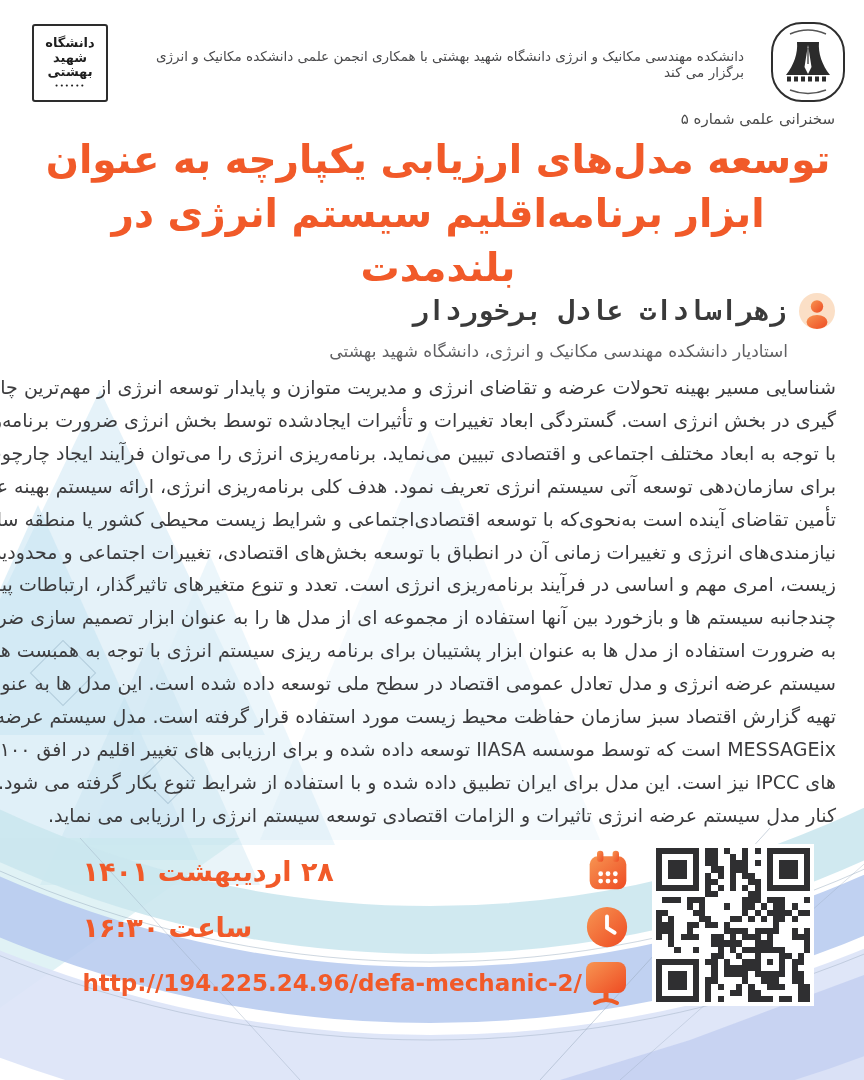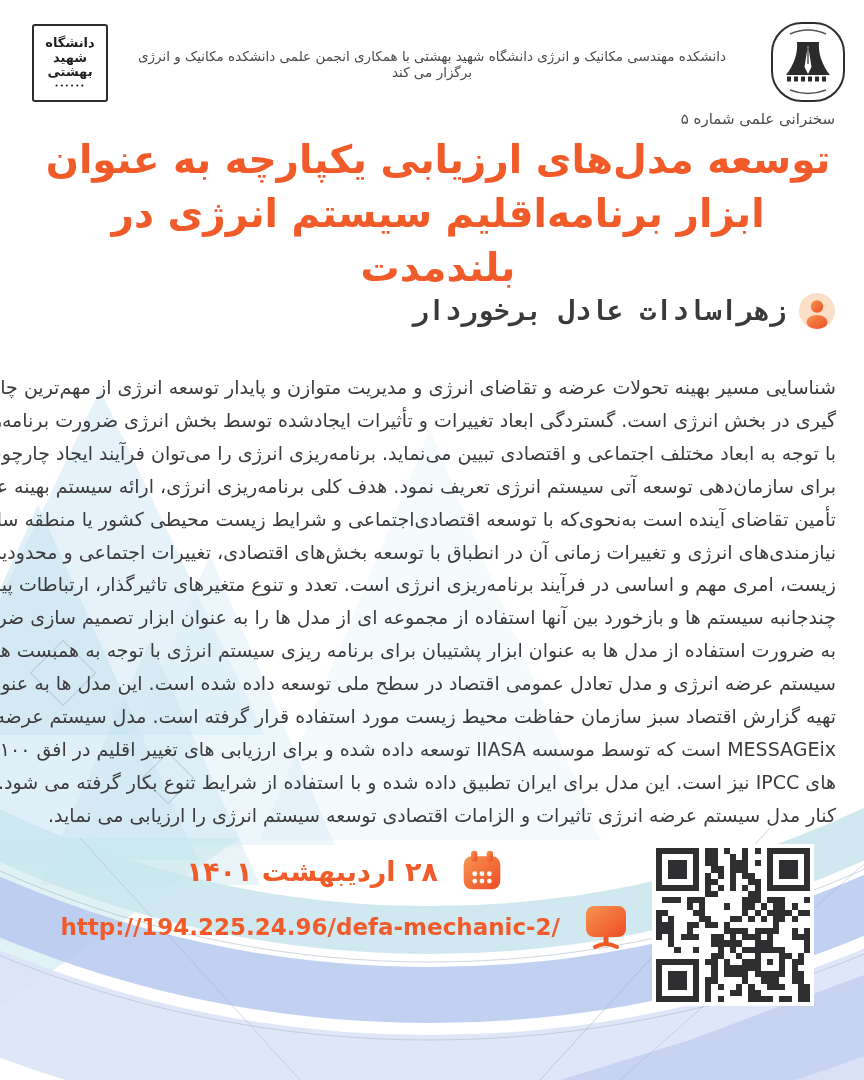--- a/index.html
+++ b/index.html
@@ -14,21 +14,21 @@
   
   .uni-logo {
     position:absolute; top:24px; left:32px; width:76px; height:78px;
     border:2.5px solid #2d2d2d; border-radius:3px; background:#fff;
     display:flex; flex-direction:column; align-items:center; justify-content:center;
     z-index:2; padding:4px 2px;
   }
   .uni-logo span { display:block; font-weight:bold; color:#1f1f1f; font-size:13px; line-height:1.15; }
   .uni-logo .seal-dots { font-size:7px; color:#1f1f1f; letter-spacing:1px; margin-top:2px; font-weight:normal; }
   .header-text {
-    position:absolute; top:48px; left:120px; right:120px; text-align:center;
+    position:absolute; top:48px; left:120px; right:120px; text-align:right;
     font-size:13.5px; color:#4a4a4c; direction:rtl; z-index:2;
   }
   .assoc-logo { position:absolute; top:18px; right:12px; z-index:2; }
 
   
   .kicker {
     position:absolute; top:110px; right:29px; direction:rtl;
     font-size:15px; color:#4b4b4b; z-index:2;
   }
   .title {
@@ -54,22 +54,22 @@
   }
   .abstract .line {
     line-height:32.9px; text-align:justify; text-align-last:justify;
     white-space:nowrap; overflow:visible;
   }
   .abstract .line:last-child { text-align-last:auto; }
 
   
   .details { position:absolute; top:846px; right:234px; z-index:2; }
   .detail-row {
-    direction:rtl; display:flex; align-items:center; gap:22px;
-    height:50px; margin-bottom:6px; justify-content:center;
+    direction:rtl; display:flex; align-items:center; gap:0;
+    height:50px; margin-bottom:6px; justify-content:space-between;
   }
   .detail-text { font-size:27px; font-weight:bold; color:#F15A29; white-space:nowrap; }
   .detail-url { font-size:23px; font-weight:bold; color:#F15A29; direction:ltr; white-space:nowrap; }
 
   
   .qr {
     position:absolute; top:844px; right:50px; width:162px; height:162px;
     background:#ffffff; padding:4px; z-index:2;
   }
   .qr svg { width:154px; height:154px; display:block; }
@@ -138,20 +138,21 @@
           </clipPath>
       </defs>
       <circle cx="19" cy="19" r="18" fill="#fbdfc6"></circle>
       <g clip-path="url(#avclip)">
         <circle cx="19" cy="14.5" r="6.2" fill="url(#og)"></circle>
         <ellipse cx="19" cy="30" rx="10.5" ry="7" fill="url(#og)"></ellipse>
       </g>
     </svg>
     <span class="speaker-name">زهراسادات عادل برخوردار</span>
   </div>
+  <div class="affiliation">استادیار دانشکده مهندسی مکانیک و انرژی، دانشگاه شهید بهشتی</div>
 
   <div class="abstract">
     <div class="line">شناسایی مسیر بهینه تحولات عرضه و تقاضای انرژی و مدیریت متوازن و پایدار توسعه انرژی از مهم‌ترین چالش‌ها در فرآیند تصمیم</div>
     <div class="line">گیری در بخش انرژی است. گستردگی ابعاد تغییرات و تأثیرات ایجادشده توسط بخش انرژی ضرورت برنامه‌ریزی در این بخش را</div>
     <div class="line">با توجه به ابعاد مختلف اجتماعی و اقتصادی تبیین می‌نماید. برنامه‌ریزی انرژی را می‌توان فرآیند ایجاد چارچوب مفهومی و ذهنی</div>
     <div class="line">برای سازمان‌دهی توسعه آتی سیستم انرژی تعریف نمود. هدف کلی برنامه‌ریزی انرژی، ارائه سیستم بهینه عرضه انرژی مورد نیاز برای</div>
     <div class="line">تأمین تقاضای آینده است به‌نحوی‌که با توسعه اقتصادی‌اجتماعی و شرایط زیست محیطی کشور یا منطقه سازگار باشد. مطالعه</div>
     <div class="line">نیازمندی‌های انرژی و تغییرات زمانی آن در انطباق با توسعه بخش‌های اقتصادی، تغییرات اجتماعی و محدودیت آب و محیط</div>
     <div class="line">زیست، امری مهم و اساسی در فرآیند برنامه‌ریزی انرژی است. تعدد و تنوع متغیرهای تاثیرگذار، ارتباطات پیچیده و تاثیرگذاری</div>
     <div class="line">چندجانبه سیستم ها و بازخورد بین آنها استفاده از مجموعه ای از مدل ها را به عنوان ابزار تصمیم سازی ضروری می سازد. با توجه</div>
@@ -172,20 +173,27 @@
         <g fill="#ffffff">
           <circle cx="16" cy="27" r="2.6"></circle>
             <circle cx="24" cy="27" r="2.6"></circle>
             <circle cx="32" cy="27" r="2.6"></circle>
           <circle cx="16" cy="35" r="2.6"></circle>
             <circle cx="24" cy="35" r="2.6"></circle>
             <circle cx="32" cy="35" r="2.6"></circle>
         </g>
       </svg>
       <span class="detail-text">۲۸ اردیبهشت ۱۴۰۱</span>
+    </div>
+    <div class="detail-row">
+      <svg width="46" height="46" viewBox="0 0 48 48" aria-hidden="true">
+        <circle cx="24" cy="24" r="21" fill="url(#og)"></circle>
+        <path d="M24 13 L24 25 L32 30" fill="none" stroke="#ffffff" stroke-width="4" stroke-linecap="round" stroke-linejoin="round"></path>
+      </svg>
+      <span class="detail-text">ساعت ۱۶:۳۰</span>
     </div>
     <div class="detail-row">
       <svg width="48" height="46" viewBox="0 0 48 46" aria-hidden="true">
         <rect x="4" y="2" width="40" height="31" rx="8" fill="url(#og)"></rect>
         <rect x="21.5" y="33" width="5" height="7" fill="#ee5b26"></rect>
         <path d="M13 43 Q24 37 35 43" fill="none" stroke="#ee5b26" stroke-width="4" stroke-linecap="round"></path>
       </svg>
       <span class="detail-url">http://194.225.24.96/defa-mechanic-2/</span>
     </div>
   </div>

